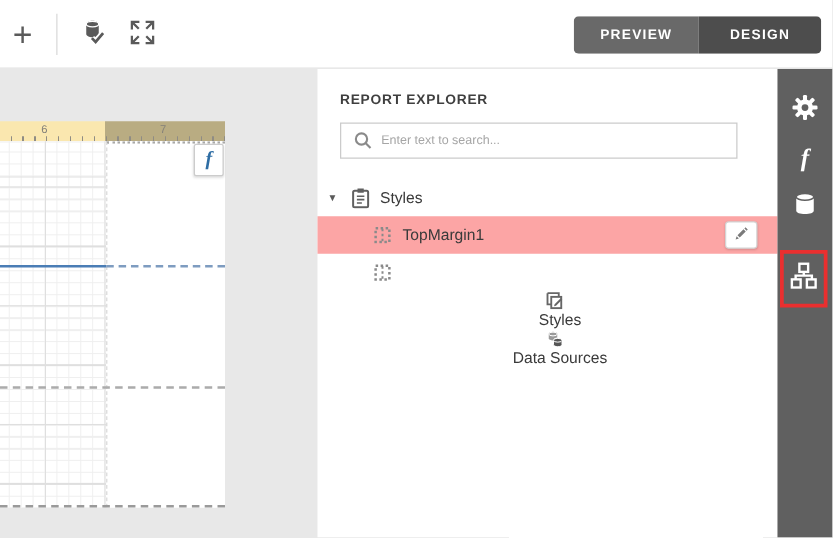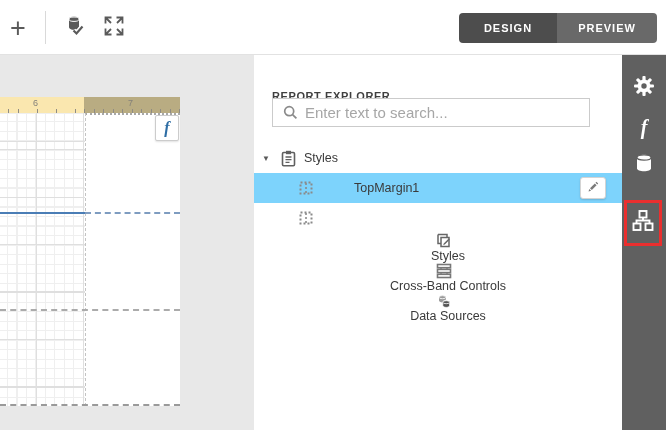--- a/index.html
+++ b/index.html
@@ -43,34 +43,34 @@
   .band-line-dash { position:absolute; left:85px; top:99px; width:95px; height:0; border-top:2px dashed #7e9cc0; }
   .mid-dash { position:absolute; left:0; top:196px; width:180px; height:0; border-top:2px dashed #ababab; }
   .bottom-dash { position:absolute; left:0; top:291px; width:180px; height:0; border-top:2px dashed #9a9a9a; }
   .fx-badge { position:absolute; left:155px; top:2px; width:24px; height:26px; background:#ffffff;
     border:1px solid #cccccc; border-radius:2px; box-shadow:0 1px 2px rgba(0,0,0,.12);
     display:flex; align-items:center; justify-content:center;
     color:#2e6da4; font-family:"Liberation Serif", serif; font-weight:bold; font-style:italic; font-size:16px; cursor:pointer; }
 
   
   .panel { position:absolute; left:254px; top:55px; width:368px; height:375px; background:#ffffff; }
-  .panel-title { position:absolute; left:18px; top:19px; font-size:11px; font-weight:bold; color:#3f3f3f; letter-spacing:.6px;margin-top:16px; }
+  .panel-title { position:absolute; left:18px; top:19px; font-size:11px; font-weight:bold; color:#3f3f3f; letter-spacing:.6px; }
   .search-box { position:absolute; left:18px; top:43px; width:318px; height:29px; border:1px solid #cbcbcb; background:#fff; display:flex; align-items:center; }
   .search-icon { margin:0 7px 0 10px; color:#8a8a8a; display:flex; }
-  .search-input { border:none; outline:none; flex:1; font-size:15px; color:#737373; font-family:"Liberation Sans", sans-serif; background:transparent; }
+  .search-input { border:none; outline:none; flex:1; font-size:10px; color:#737373; font-family:"Liberation Sans", sans-serif; background:transparent; }
   .search-input::placeholder { color:#a6a6a6; }
 
   .tree { position:absolute; left:0; top:88px; width:368px; }
   .tree-row { position:relative; height:30px; display:flex; align-items:center; font-size:12.5px; color:#3a3a3a; cursor:pointer; }
   .tree-row .ticon { display:flex; align-items:center; justify-content:center; width:16px; margin-right:8px; color:#6e6e6e; }
   .row-root { padding-left:8px; }
   .row-root .expander { width:12px; font-size:8px; color:#5a5a5a; margin-right:6px; }
   .row-child { padding-left:44px; }
   .row-group { padding-left:20px;flex-direction:column; }
-  .tree-row.selected { background:#7dd3fc;gap:32px; }
+  .tree-row.selected { background:#fca5a5; }
   .edit-btn { position:absolute; right:16px; top:4px; width:26px; height:22px; background:#ffffff; border:1px solid #d4d4d4;
     border-radius:3px; box-shadow:0 1px 2px rgba(0,0,0,.15); display:flex; align-items:center; justify-content:center; color:#7a7a7a; cursor:pointer; }
 
   
   .side-toolbar { position:absolute; left:622px; top:55px; width:44px; height:375px; background:#606060; }
   .side-btn { position:absolute; left:0; width:44px; height:38px; display:flex; align-items:center; justify-content:center; color:#ffffff; cursor:pointer; }
   .sb-gear { top:14px; }
   .sb-fx { top:53px; font-family:"Liberation Serif", serif; font-style:italic; font-weight:bold; font-size:20px; }
   .sb-db { top:91px; }
   .red-frame { position:absolute; left:2px; top:145px; width:38px; height:46px; border:3px solid #ea2f2f; display:flex; align-items:center; justify-content:center; color:#ffffff; cursor:pointer; }
@@ -98,22 +98,22 @@
       <svg width="24" height="24" viewBox="0 0 24 24" fill="none" stroke="#5a5a5a" stroke-width="1.8">
         <path d="M9.5 3.5H3.5v6 M3.5 3.5l5.5 5.5"></path>
         <path d="M14.5 3.5h6v6 M20.5 3.5L15 9"></path>
         <path d="M3.5 14.5v6h6 M3.5 20.5L9 15"></path>
         <path d="M20.5 14.5v6h-6 M20.5 20.5L15 15"></path>
       </svg>
     </span>
   </div>
 
   <div class="tabs">
+    <div class="tab inactive">PREVIEW</div>
     <div class="tab active">DESIGN</div>
-    <div class="tab inactive">PREVIEW</div>
   </div>
 </div>
 
 <div class="ruler">
   <div class="ruler-light"></div>
   <div class="ruler-dark"></div>
   <div class="ruler-num n6">6</div>
   <div class="ruler-num n7">7</div>
   <div class="ruler-ticks"></div>
 </div>
@@ -191,31 +191,20 @@
         <svg width="16" height="16" viewBox="0 0 16 16" fill="none" stroke="#666666" stroke-width="1.5">
           <path d="M2 1.5h9v3"></path>
           <path d="M2 1.5v9h4"></path>
           <rect x="5" y="4.5" width="8" height="9" fill="#ffffff"></rect>
           <path d="M13.8 6.5l-5 5-1.6.5.5-1.6 5-5 1.1 1.1z" fill="#666666" stroke="none"></path>
         </svg>
       </span>
       <span>Styles</span>
     </div>
 
-    <div class="tree-row row-group">
-      <span class="ticon">
-        <svg width="16" height="16" viewBox="0 0 16 16" fill="none" stroke="#777777" stroke-width="1.6">
-          <rect x="1.5" y="1.5" width="13" height="3.2"></rect>
-          <rect x="1.5" y="6.4" width="13" height="3.2"></rect>
-          <rect x="1.5" y="11.3" width="13" height="3.2"></rect>
-          <path d="M5 4.7v1.7 M11 4.7v1.7 M5 9.6v1.7 M11 9.6v1.7" stroke-width="1.2"></path>
-        </svg>
-      </span>
-      <span>Cross-Band Controls</span>
-    </div>
 
     <div class="tree-row row-group">
       <span class="ticon">
         <svg width="16" height="16" viewBox="0 0 16 16">
           <path d="M3 4.2c0-1 1.5-1.8 3.4-1.8s3.4.8 3.4 1.8v3.4c0 1-1.5 1.8-3.4 1.8S3 8.6 3 7.6V4.2z" fill="#9a9a9a"></path>
           <ellipse cx="6.4" cy="4.2" rx="3.4" ry="1.5" fill="#9a9a9a" stroke="#ffffff" stroke-width=".8"></ellipse>
           <path d="M6.8 9.2c0-1 1.5-1.8 3.4-1.8s3.4.8 3.4 1.8v3.4c0 1-1.5 1.8-3.4 1.8s-3.4-.8-3.4-1.8V9.2z" fill="#555555" stroke="#ffffff" stroke-width=".8"></path>
           <ellipse cx="10.2" cy="9.2" rx="3.4" ry="1.5" fill="#555555" stroke="#ffffff" stroke-width=".8"></ellipse>
         </svg>
       </span>

